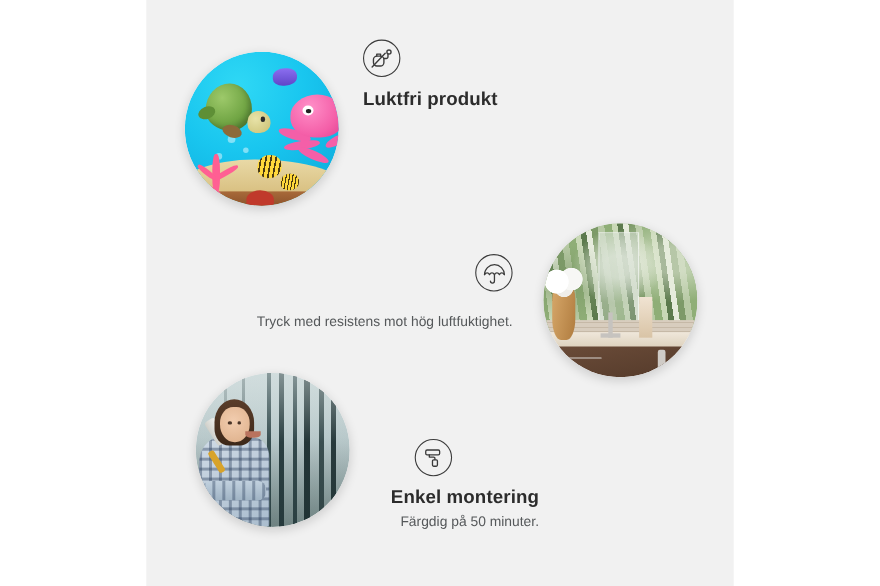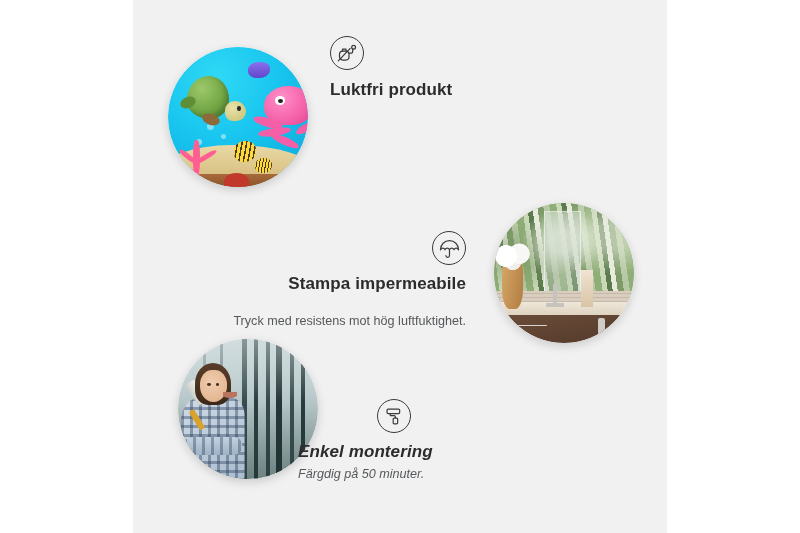--- a/index.html
+++ b/index.html
@@ -292,21 +292,21 @@
   #feature-odour .f-title { margin-top: 10px; }
   #feature-odour .f-desc { margin-top: 4px; width: 292px; }
 
   
   #feature-water { left: 180px; top: 231px; width: 286px; text-align: right; }
   #feature-water .icon-wrap { display:flex; justify-content:flex-end; }
   #feature-water .f-title { margin-top: 9px; }
   #feature-water .f-desc { margin-top: 18px; }
 
   
-  #feature-mount { left: 298px; top: 399px; width: 192px; text-align: left; font-style: italic; }
+  #feature-mount { left: 298px; top: 399px; width: 192px; text-align: right; }
   #feature-mount .icon-wrap { display:flex; justify-content:center; }
   #feature-mount .f-title { margin-top: 9px; }
   #feature-mount .f-desc { margin-top: 3px; }
 </style>
 </head>
 <body>
 
 <div class="stage">
 
   <div class="panel"></div>
@@ -393,21 +393,20 @@
   <div class="feature" id="feature-water">
     <div class="icon-wrap">
       <div class="icon-circle">
         <svg width="23" height="23" viewBox="0 0 24 24" fill="none" stroke="#3b3b3b" stroke-width="1.25" stroke-linecap="round" stroke-linejoin="round">
           <path d="M2.6 13.2a9.4 9.4 0 0 1 18.8 0"></path>
           <path d="M2.6 13.2c1.6-2.2 3.5-2.2 4.7 0 1.2-2.2 3.5-2.2 4.7 0 1.2-2.2 3.5-2.2 4.7 0 1.2-2.2 3.1-2.2 4.7 0"></path>
           <path d="M12 13.2v6.1a1.9 1.9 0 0 1-3.8 0"></path>
         </svg>
       </div>
     </div>
-    <div class="f-title">Stampa impermeabile</div>
     <div class="f-desc">Tryck med resistens mot hög luftfuktighet.</div>
   </div>
 
   <div class="feature" id="feature-mount">
     <div class="icon-wrap">
       <div class="icon-circle">
         <svg width="23" height="23" viewBox="0 0 24 24" fill="none" stroke="#3b3b3b" stroke-width="1.25" stroke-linecap="round" stroke-linejoin="round">
           <rect x="4.2" y="4.3" width="13.2" height="4.6" rx="1.3"></rect>
           <path d="M7.6 8.9v2.1h4.1a1.2 1.2 0 0 1 1.2 1.2v1.1"></path>
           <rect x="10.6" y="13.6" width="4.7" height="6.1" rx="1.1"></rect>

